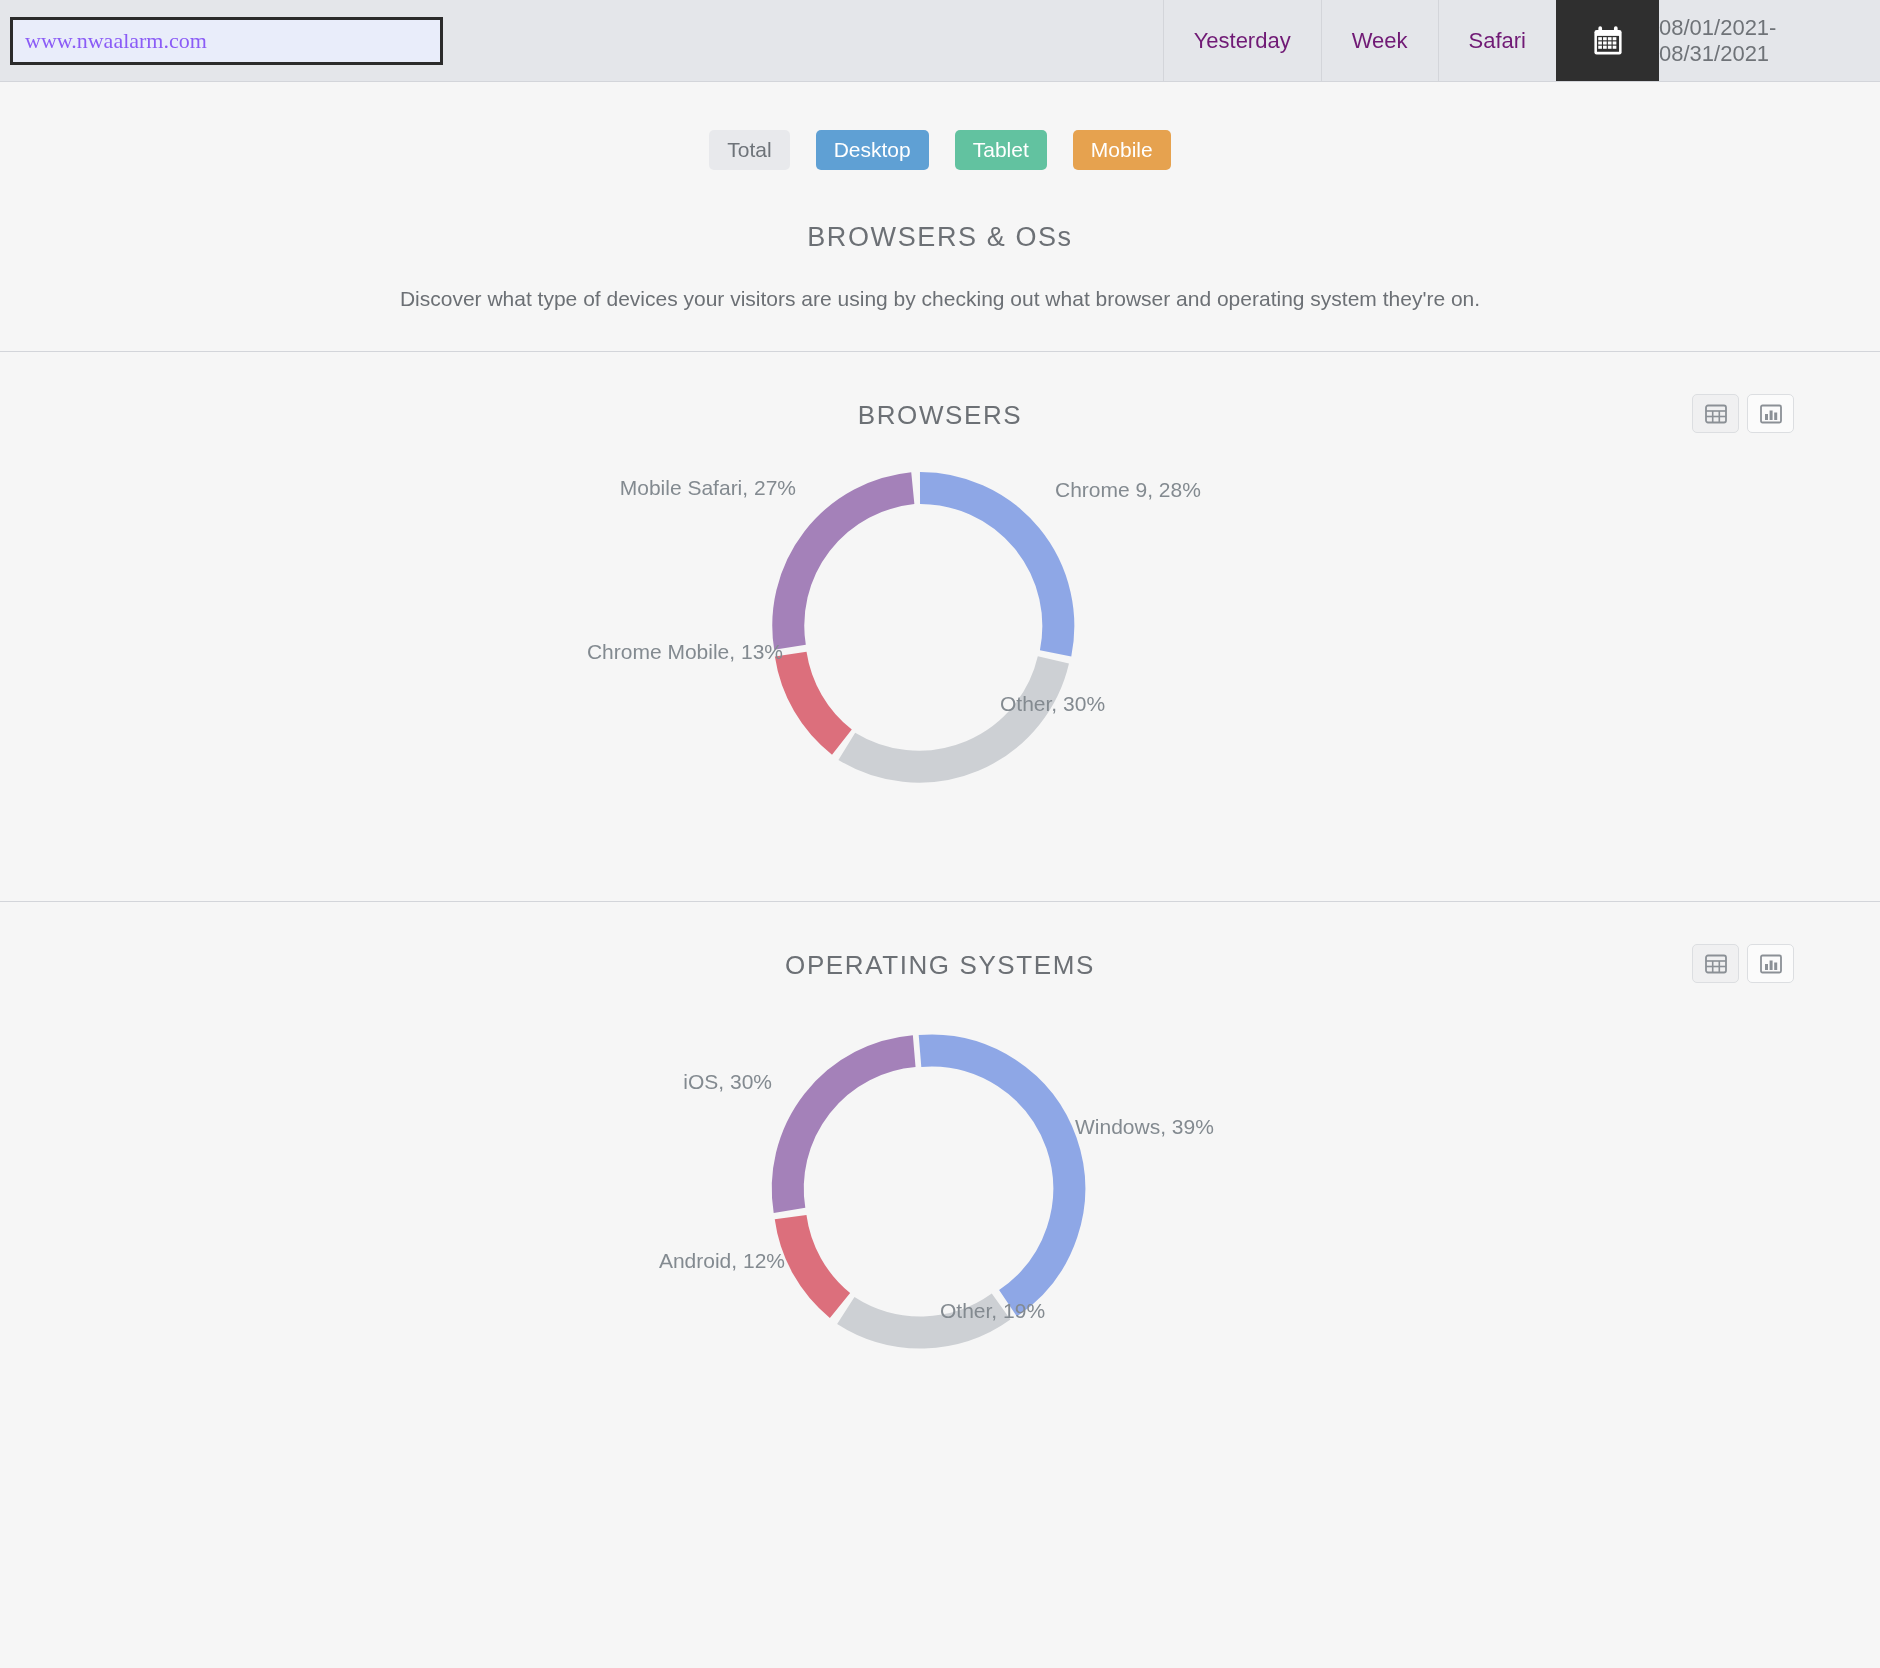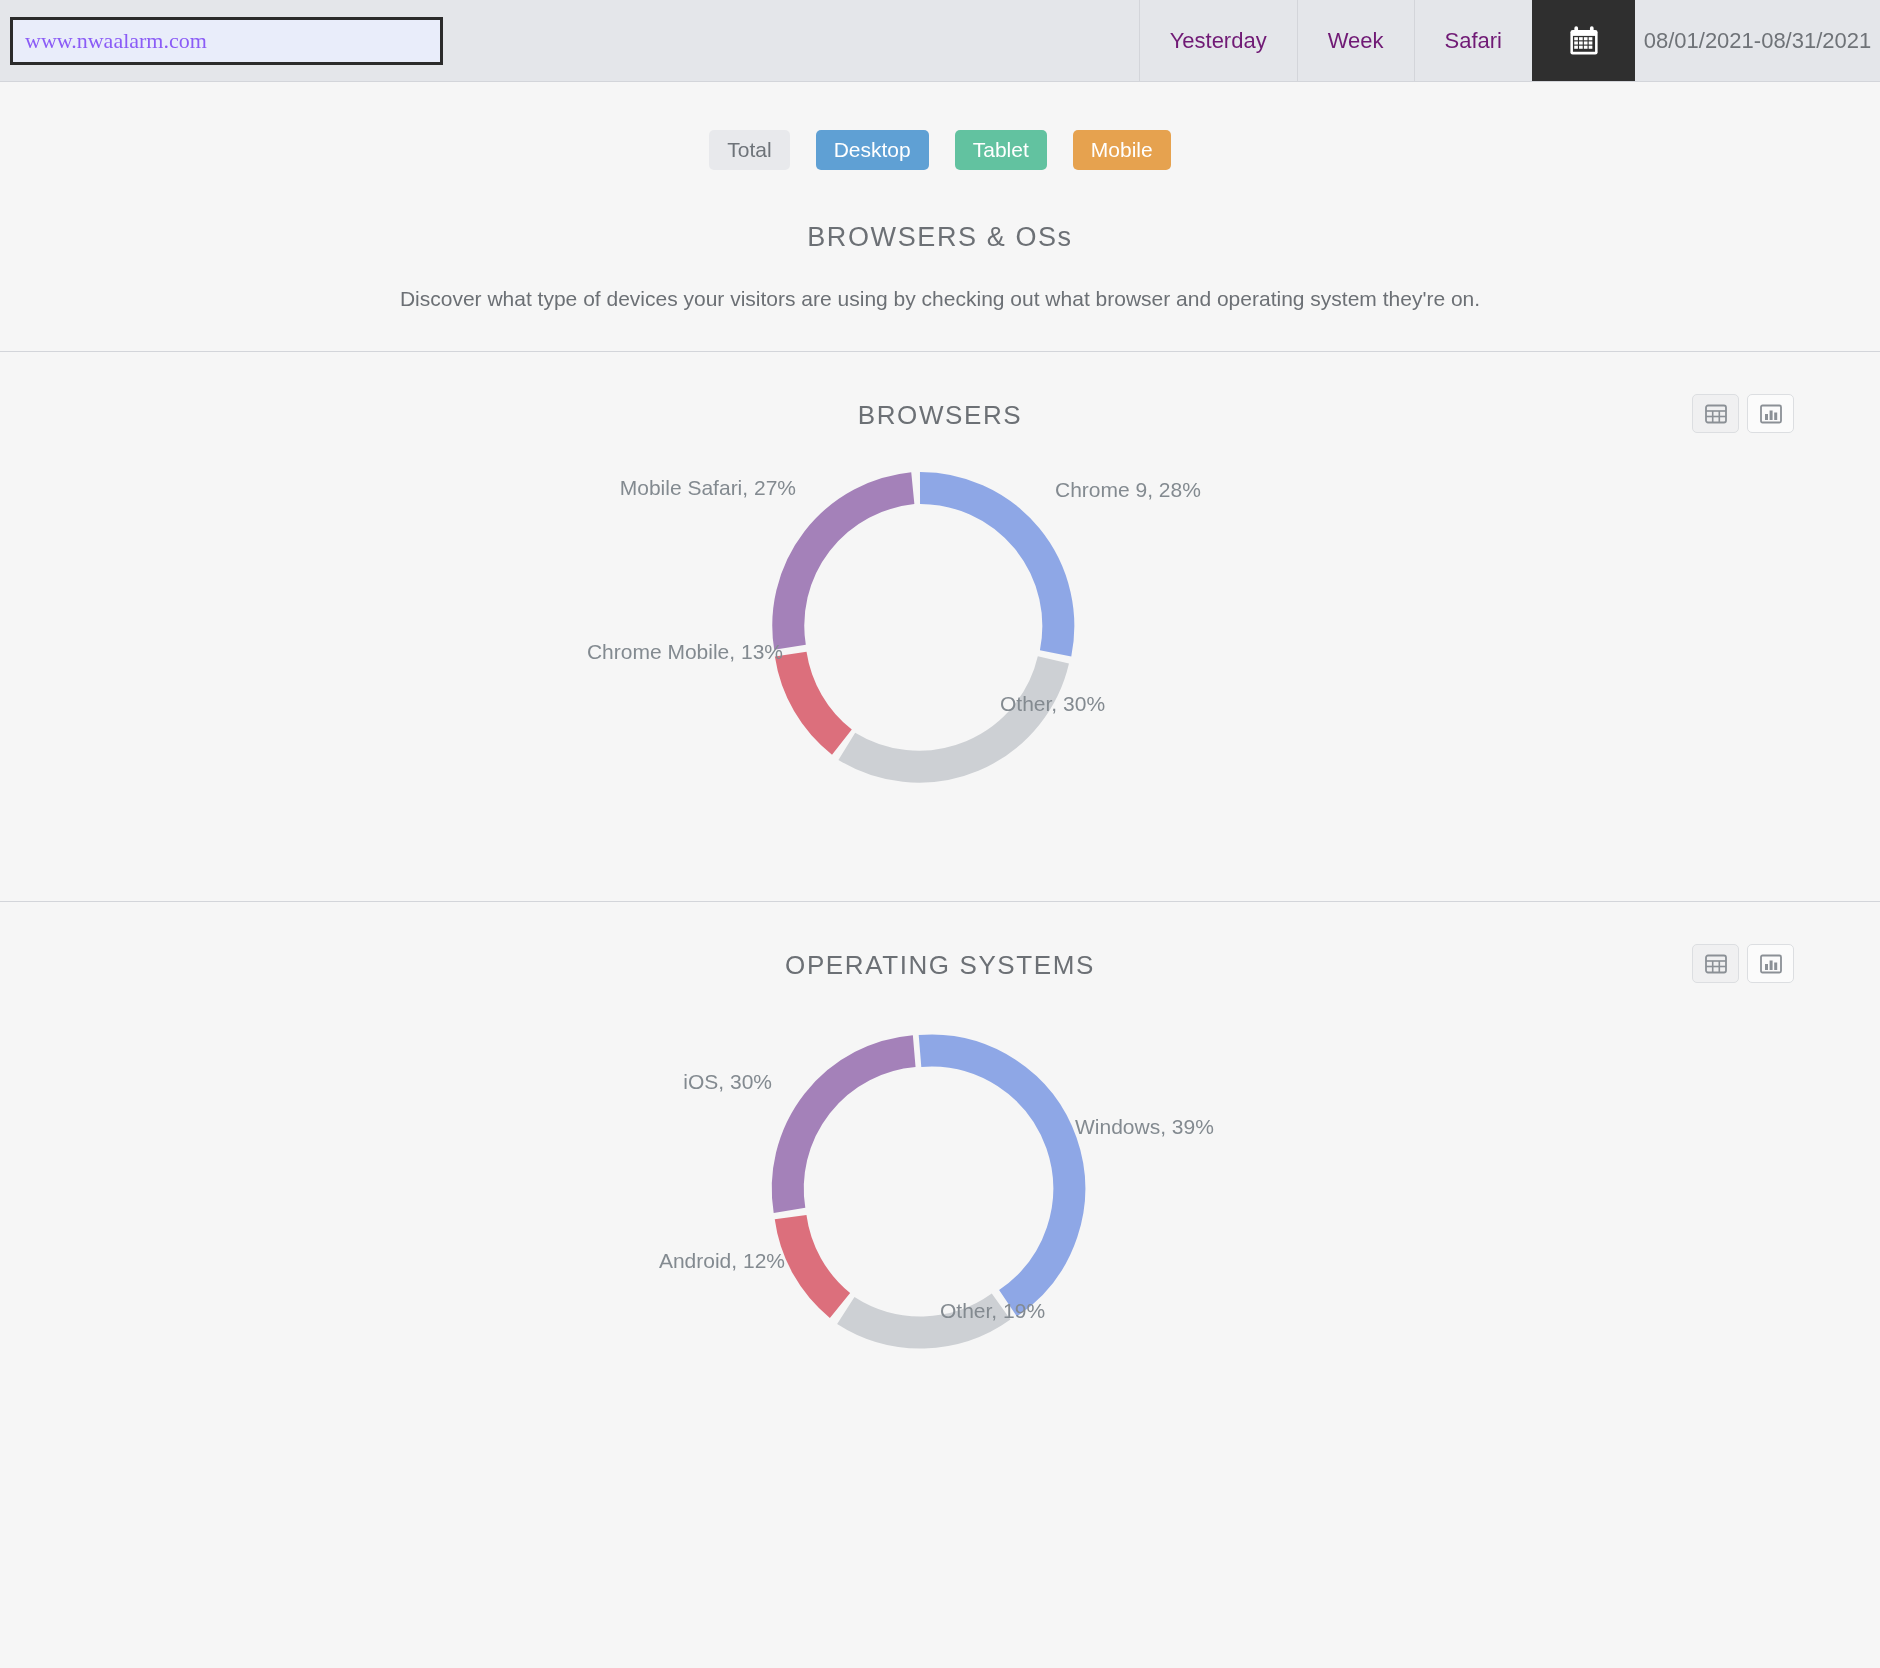--- a/index.html
+++ b/index.html
@@ -53,21 +53,21 @@
   }
   .range-btn.cal {
     background: #2f2f2f;
     border-left: 1px solid #2f2f2f;
     padding: 0 34px;
   }
   .range-date {
     display: flex;
     align-items: center;
     justify-content: center;
-    width: 245px;
+    width: 221px;
     font-size: 22px;
     color: #6f7378;
     background: #e4e6ea;
   }
   .cal-icon { display:block; }
 
   
   .device-row {
     display: flex;
     justify-content: center;

